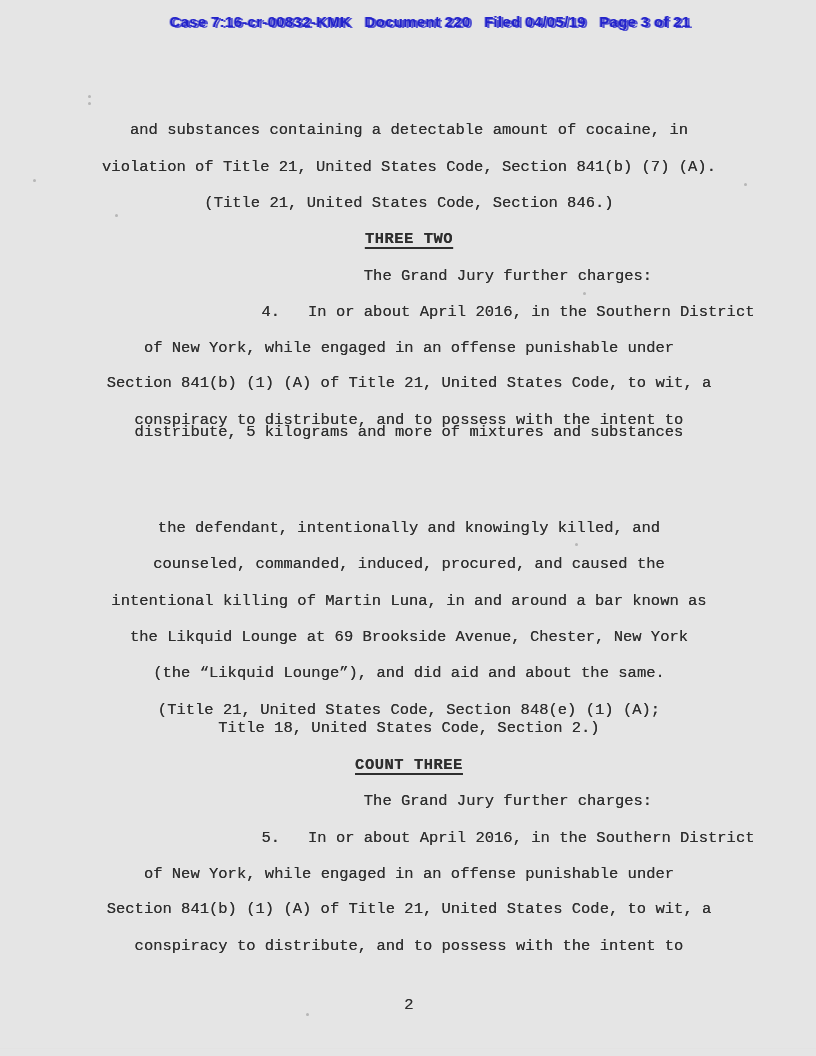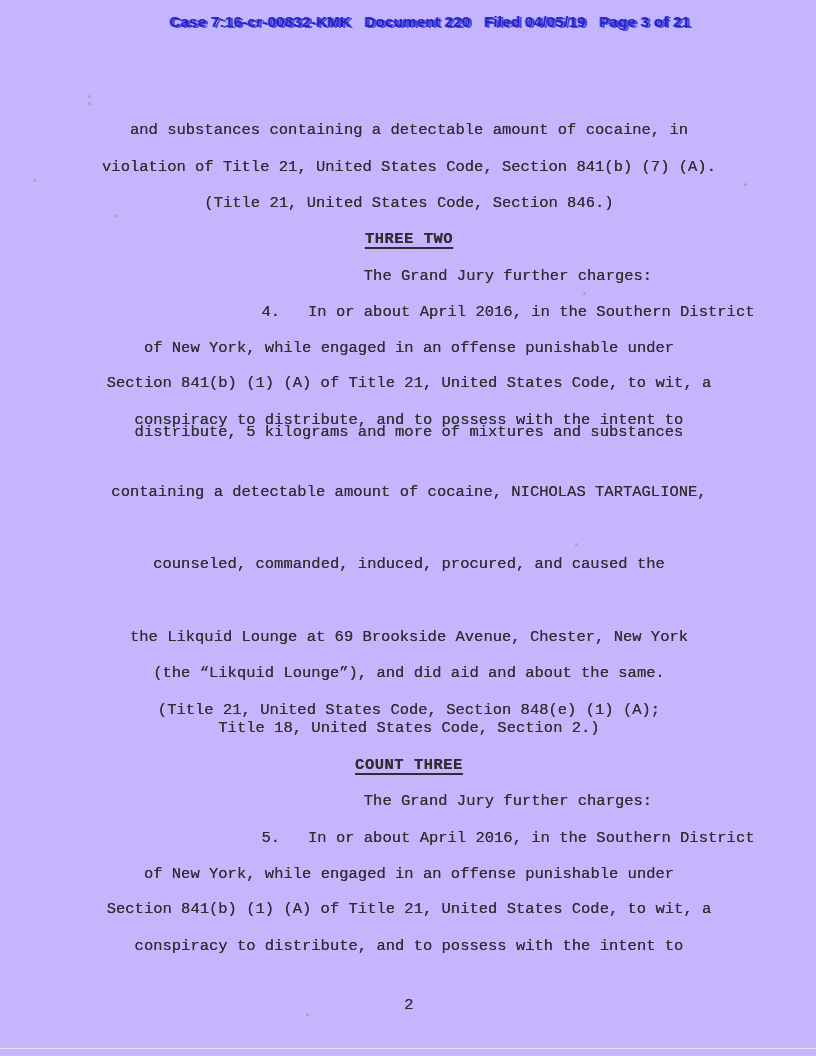--- a/index.html
+++ b/index.html
@@ -7,21 +7,21 @@
     padding: 0;
     background: #ffffff;
     width: 816px;
     height: 1056px;
     overflow: hidden;
   }
   .page {
     position: relative;
     width: 816px;
     height: 1056px;
-    background: #c4b5fd;
+    background: #e5e5e5;
     font-family: "Liberation Mono", "DejaVu Sans Mono", monospace;
     color: #2e2e2e;
   }
   .stamp {
     position: absolute;
     top: 13px;
     left: 0;
     right: 0;
     text-align: center;
     transform: translateX(22px);
@@ -97,22 +97,23 @@
     <div class="line" style="top:120px">and substances containing a detectable amount of cocaine, in</div>
     <div class="line" style="top:157px">violation of Title 21, United States Code, Section 841(b) (7) (A).</div>
     <div class="line center" style="top:193px">(Title 21, United States Code, Section 846.)</div>
     <div class="line heading" style="top:229px">THREE TWO</div>
     <div class="line indent" style="top:266px">The Grand Jury further charges:</div>
     <div class="line indent" style="top:302px">4.   In or about April 2016, in the Southern District</div>
     <div class="line" style="top:338px">of New York, while engaged in an offense punishable under</div>
     <div class="line" style="top:373px">Section 841(b) (1) (A) of Title 21, United States Code, to wit, a</div>
     <div class="line" style="top:410px">conspiracy to distribute, and to possess with the intent to</div>
     <div class="line" style="top:422px">distribute, 5 kilograms and more of mixtures and substances</div>
-    <div class="line" style="top:482px">containing a detectable amount of cocaine, NICHOLAS TARTAGLIONE,</div>
+    <div class="line" style="top:518px">the defendant, intentionally and knowingly killed, and</div>
     <div class="line" style="top:554px">counseled, commanded, induced, procured, and caused the</div>
+    <div class="line" style="top:591px">intentional killing of Martin Luna, in and around a bar known as</div>
     <div class="line" style="top:627px">the Likquid Lounge at 69 Brookside Avenue, Chester, New York</div>
     <div class="line" style="top:663px">(the “Likquid Lounge”), and did aid and about the same.</div>
     <div class="line center" style="top:700px">(Title 21, United States Code, Section 848(e) (1) (A);</div>
     <div class="line center" style="top:718px">Title 18, United States Code, Section 2.)</div>
     <div class="line heading" style="top:755px">COUNT THREE</div>
     <div class="line indent" style="top:791px">The Grand Jury further charges:</div>
     <div class="line indent" style="top:828px">5.   In or about April 2016, in the Southern District</div>
     <div class="line" style="top:864px">of New York, while engaged in an offense punishable under</div>
     <div class="line" style="top:899px">Section 841(b) (1) (A) of Title 21, United States Code, to wit, a</div>
     <div class="line" style="top:936px">conspiracy to distribute, and to possess with the intent to</div>

